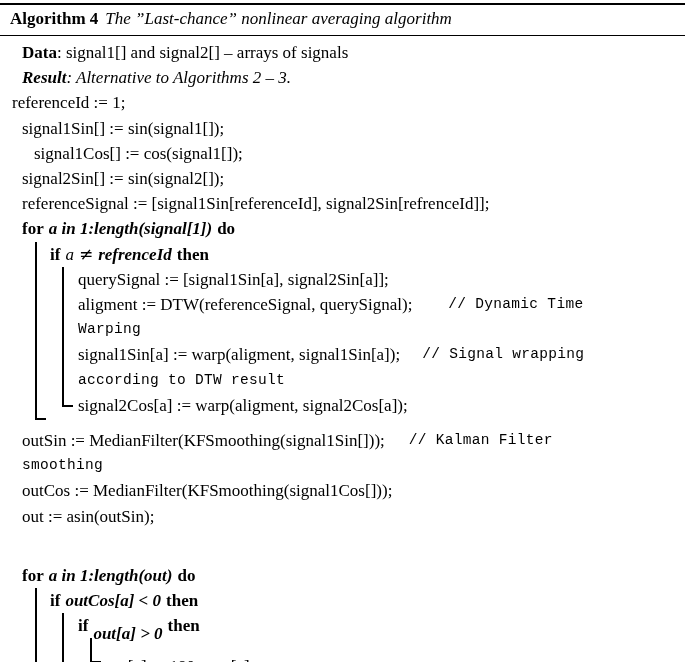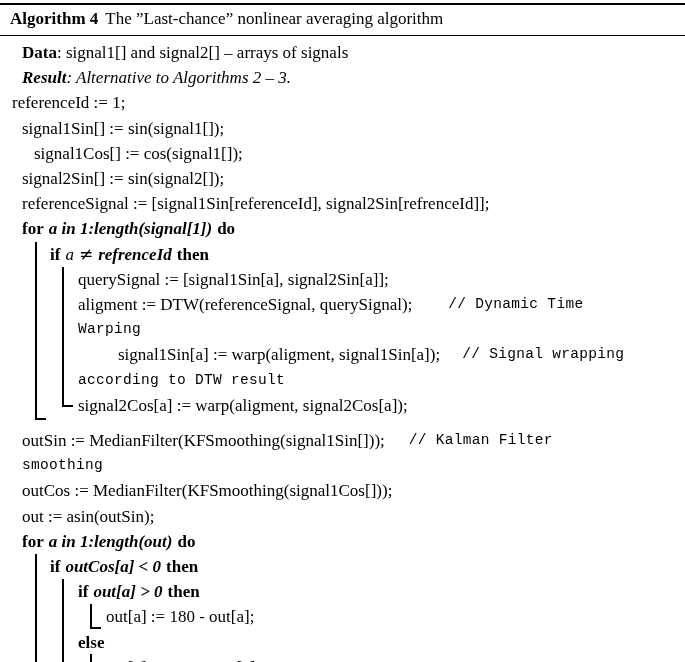--- a/index.html
+++ b/index.html
@@ -37,20 +37,21 @@
     line-height: 24px;
     padding: 2px 0 4px 10px;
     white-space: nowrap;
   }
   .caption .algo-label {
     font-weight: bold;
   }
   .caption .algo-title {
     font-weight: normal;
     margin-left: 7px;
+    font-style: italic;
   }
 
   .body {
     padding: 4px 0 6px 0;
     font-size: 17px;
   }
 
   
   .line {
     position: relative;
@@ -152,21 +153,21 @@
         <span class="txt">querySignal := [signal1Sin[a], signal2Sin[a]];</span>
       </div>
 
       <div class="line" style="padding-left:78px;">
         <span class="txt">aligment := DTW(referenceSignal, querySignal);</span><span class="txt cmt" style="margin-left:36px;">// Dynamic Time</span>
       </div>
       <div class="line" style="padding-left:78px;text-decoration:underline;">
         <span class="txt cmt">Warping</span>
       </div>
 
-      <div class="line" style="padding-left:78px;margin-left:40px;">
+      <div class="line" style="padding-left:78px;">
         <span class="txt">signal1Sin[a] := warp(aligment, signal1Sin[a]);</span><span class="txt cmt" style="margin-left:22px;">// Signal wrapping</span>
       </div>
       <div class="line" style="padding-left:78px;">
         <span class="txt cmt">according to DTW result</span>
       </div>
 
       <div class="line" style="padding-left:78px;">
         <span class="txt">signal2Cos[a] := warp(aligment, signal2Cos[a]);</span>
       </div>
     </div>
@@ -181,36 +182,36 @@
     </div>
 
     <div class="line" style="padding-left:22px;">
       <span class="txt">outCos := MedianFilter(KFSmoothing(signal1Cos[]));</span>
     </div>
 
     <div class="line" style="padding-left:22px;">
       <span class="txt">out := asin(outSin);</span>
     </div>
 
-    <div class="line" style="padding-left:22px;">
+    <div class="line" style="padding-left:22px;margin-top:34px;">
       <span class="txt kw">for</span><span class="txt bi" style="margin:0 5px;">a in 1:length(out)</span><span class="txt kw">do</span>
     </div>
 
     <div style="position:relative;">
       <div class="rail hook" style="left:35px; height:128px;"></div>
       <div class="rail hook" style="left:62px; top:25px; height:90px;"></div>
       <div class="rail hook" style="left:90px; top:50px; height:25px;"></div>
       <div class="rail hook" style="left:90px; top:100px; height:15px;"></div>
 
       <div class="line" style="padding-left:50px;">
         <span class="txt kw">if</span><span class="txt bi" style="margin:0 5px;">outCos[a] &lt; 0</span><span class="txt kw">then</span>
       </div>
 
       <div class="line" style="padding-left:78px;">
-        <span class="txt kw">if</span><span class="txt bi" style="margin:0 5px;">out[a] &gt; 0</span><span class="txt kw">then</span>
+        <span class="txt kw">if</span><span class="txt bi" style="margin:8px 5px;">out[a] &gt; 0</span><span class="txt kw">then</span>
       </div>
 
       <div class="line" style="padding-left:106px;">
         <span class="txt">out[a] := 180 - out[a];</span>
       </div>
 
       <div class="line" style="padding-left:78px;">
         <span class="txt kw">else</span>
       </div>
 

